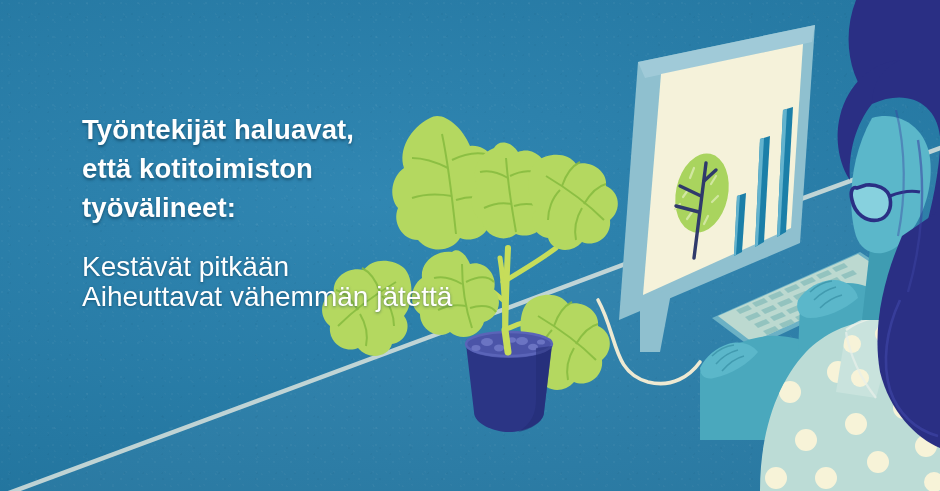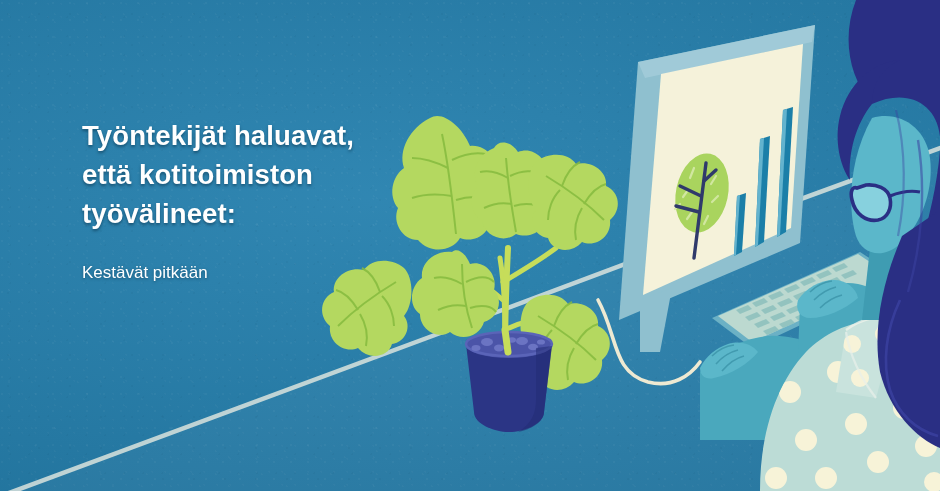--- a/index.html
+++ b/index.html
@@ -23,30 +23,30 @@
       radial-gradient(circle at 25% 45%, rgba(0,0,0,.05) 0 1px, transparent 1px);
     background-size:17px 17px,23px 23px,13px 13px,29px 29px,19px 19px,31px 31px;
   }
   .bg-vign{position:absolute;inset:0;
     background:radial-gradient(120% 90% at 40% 40%, rgba(255,255,255,.05), rgba(0,0,0,.10) 85%);}
 
   
   .deskline{position:absolute;left:0;top:0;width:940px;height:491px;}
 
   
-  .textwrap{position:absolute;left:82px;top:116px;width:420px;}
+  .textwrap{position:absolute;left:82px;top:110px;width:420px;}
   .headline{
     color:#ffffff;font-size:27.5px;font-weight:bold;line-height:39px;
     letter-spacing:.1px;margin:0;
     text-shadow:0 2px 3px rgba(8,45,70,.55);
     white-space:pre-line;
   }
   .bodylist{margin:0;padding:0;list-style:none;margin-top:25px;}
   .bodylist li{
-    color:#ffffff;font-size:17px;font-weight:normal;line-height:30px;
+    color:#ffffff;font-size:28px;font-weight:normal;line-height:30px;
     text-shadow:0 1px 3px rgba(8,45,70,.5);
     white-space:nowrap;
   }
 
   
   .art{position:absolute;left:0;top:0;width:940px;height:491px;pointer-events:none;}
   .art.plant{z-index:4;}
   .art.monitor{z-index:3;}
   .art.person{z-index:5;}
   .art.cable{z-index:4;}
@@ -375,16 +375,17 @@
       <path d="M 896 110 C 906 150 906 196 898 236" stroke="#3b41a0" stroke-width="2.2" fill="none" opacity=".4"></path>
     </g>
   </svg>
 
   <div class="textwrap">
     <h1 class="headline">Työntekijät haluavat,
 että kotitoimiston
 työvälineet:</h1>
     <ul class="bodylist">
       <li>Kestävät pitkään</li>
+      <li>Aiheuttavat vähemmän jätettä</li>
     </ul>
   </div>
 
 </div>
 
 </body></html>

